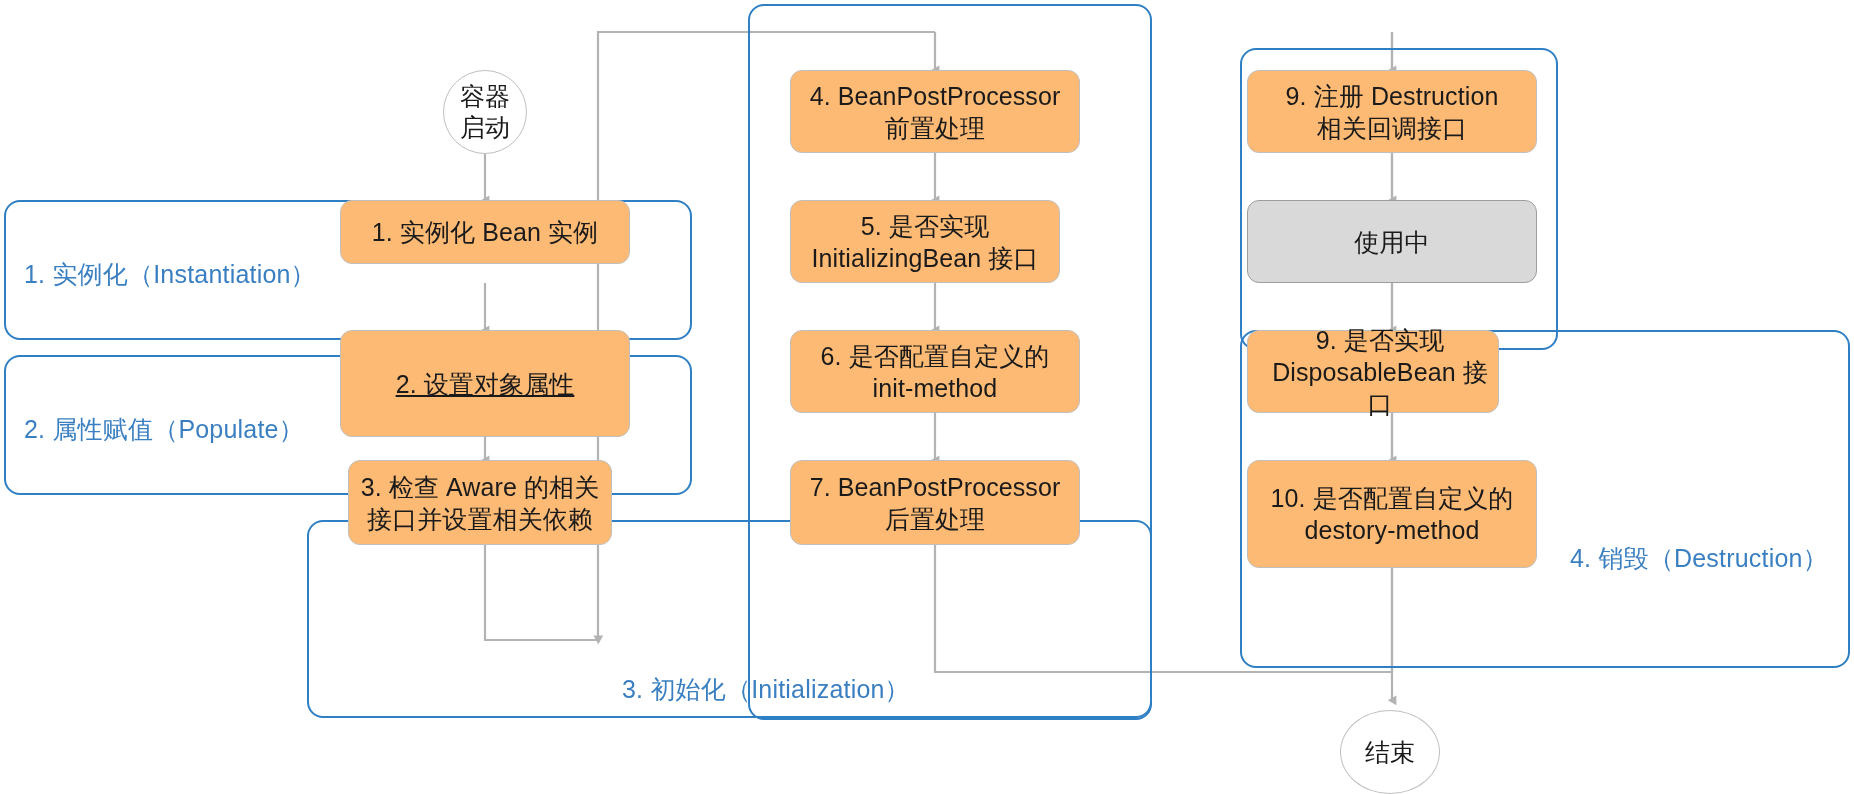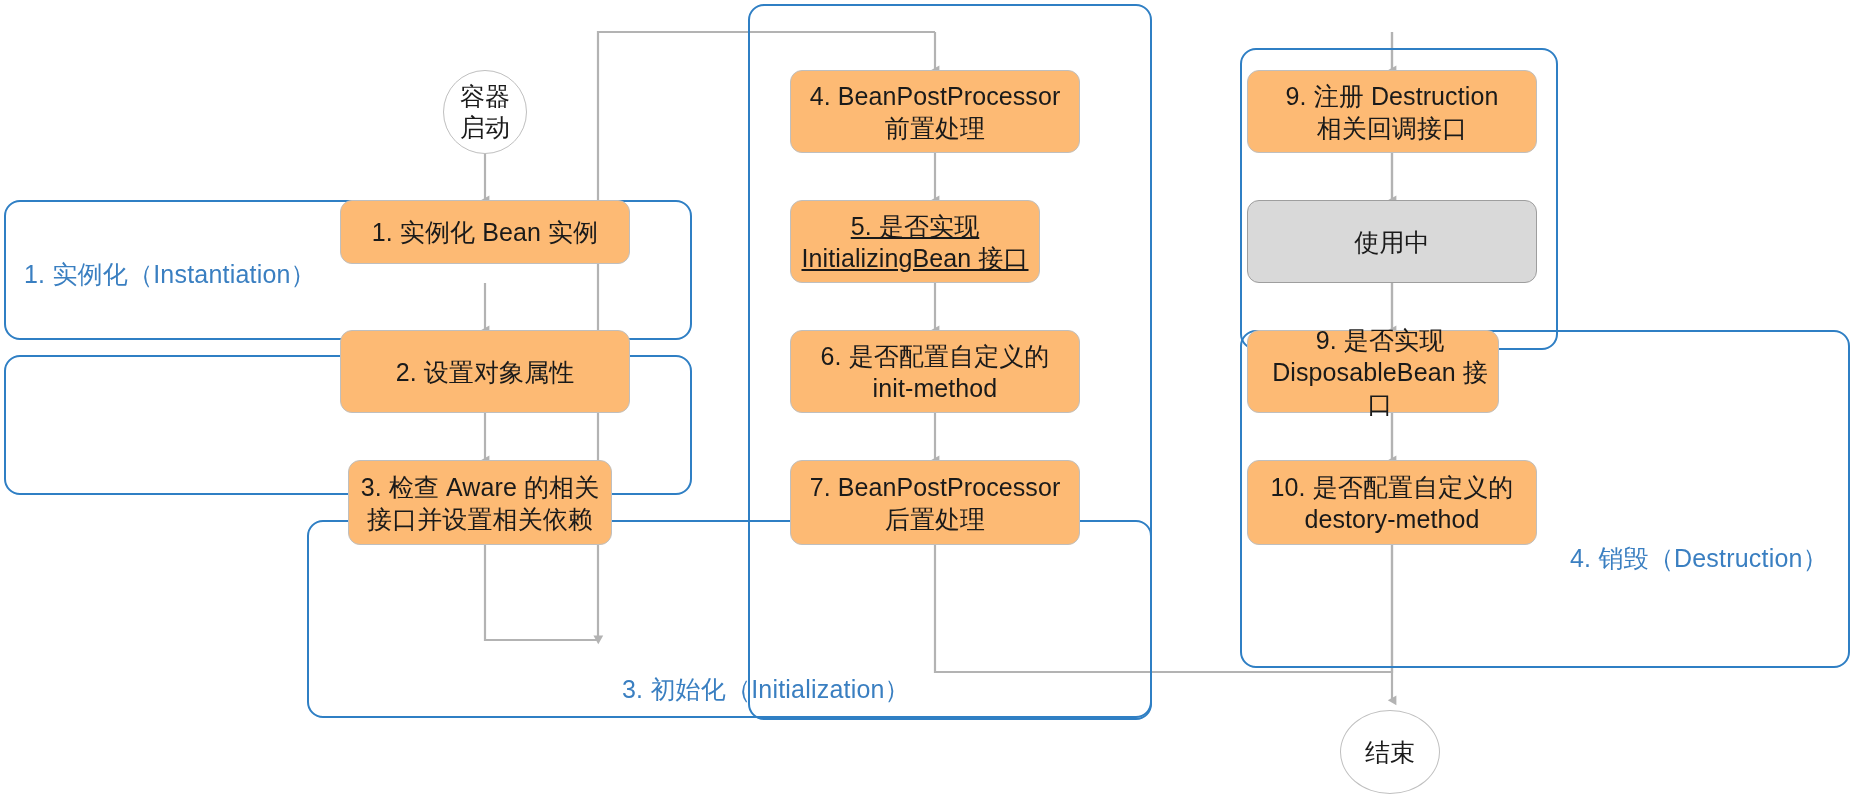--- a/index.html
+++ b/index.html
@@ -75,50 +75,51 @@
   </svg>
 
   <div class="group" style="left:4px;  top:200px; width:688px; height:140px;"></div>
   <div class="group" style="left:4px;  top:355px; width:688px; height:140px;"></div>
   <div class="group" style="left:307px;top:520px; width:845px; height:198px;"></div>
   <div class="group" style="left:748px;top:4px;   width:404px; height:716px;"></div>
   <div class="group" style="left:1240px;top:48px; width:318px; height:302px;"></div>
   <div class="group" style="left:1240px;top:330px;width:610px; height:338px;"></div>
 
   <div class="glabel" style="left:24px; top:258px;">1. 实例化（Instantiation）</div>
+  <div class="glabel" style="left:24px; top:413px;">2. 属性赋值（Populate）</div>
   <div class="glabel" style="left:622px;top:673px;">3. 初始化（Initialization）</div>
   <div class="glabel" style="left:1570px;top:542px;">4. 销毁（Destruction）</div>
 
   <div class="terminator" style="left:443px; top:70px; width:84px; height:84px;">容器
 启动</div>
   <div class="terminator" style="left:1340px;top:710px;width:100px;height:84px;">结束</div>
 
   <div class="node" style="left:340px; top:200px; width:290px; height:64px;">1. 实例化 Bean 实例</div>
 
-  <div class="node" style="left:340px; top:330px; width:290px; height:83px;">2. 设置对象属性</div>
+  <div class="node" style="left:340px; top:330px; width:290px; height:107px;text-decoration:underline;">2. 设置对象属性</div>
 
   <div class="node" style="left:348px; top:460px; width:264px; height:85px;">3. 检查 Aware 的相关
 接口并设置相关依赖</div>
 
   <div class="node" style="left:790px; top:70px; width:290px; height:83px;">4. BeanPostProcessor
 前置处理</div>
 
-  <div class="node" style="left:790px; top:200px; width:250px; height:83px;text-decoration:underline;">5. 是否实现
+  <div class="node" style="left:790px; top:200px; width:270px; height:83px;">5. 是否实现
 InitializingBean 接口</div>
 
   <div class="node" style="left:790px; top:330px; width:290px; height:83px;">6. 是否配置自定义的
 init-method</div>
 
   <div class="node" style="left:790px; top:460px; width:290px; height:85px;">7. BeanPostProcessor
 后置处理</div>
 
   <div class="node" style="left:1247px;top:70px; width:290px; height:83px;text-align:center;">9. 注册 Destruction
 相关回调接口</div>
 
   <div class="node filled" style="left:1247px;top:200px; width:290px; height:83px;">使用中</div>
 
   <div class="node" style="left:1247px;top:330px; width:252px; height:83px;padding-left:24px;">9. 是否实现
 DisposableBean 接口</div>
 
-  <div class="node" style="left:1247px;top:460px; width:290px; height:85px;">10. 是否配置自定义的
+  <div class="node" style="left:1247px;top:460px; width:290px; height:108px;">10. 是否配置自定义的
 destory-method</div>
 
 </div>
 
 </body></html>

